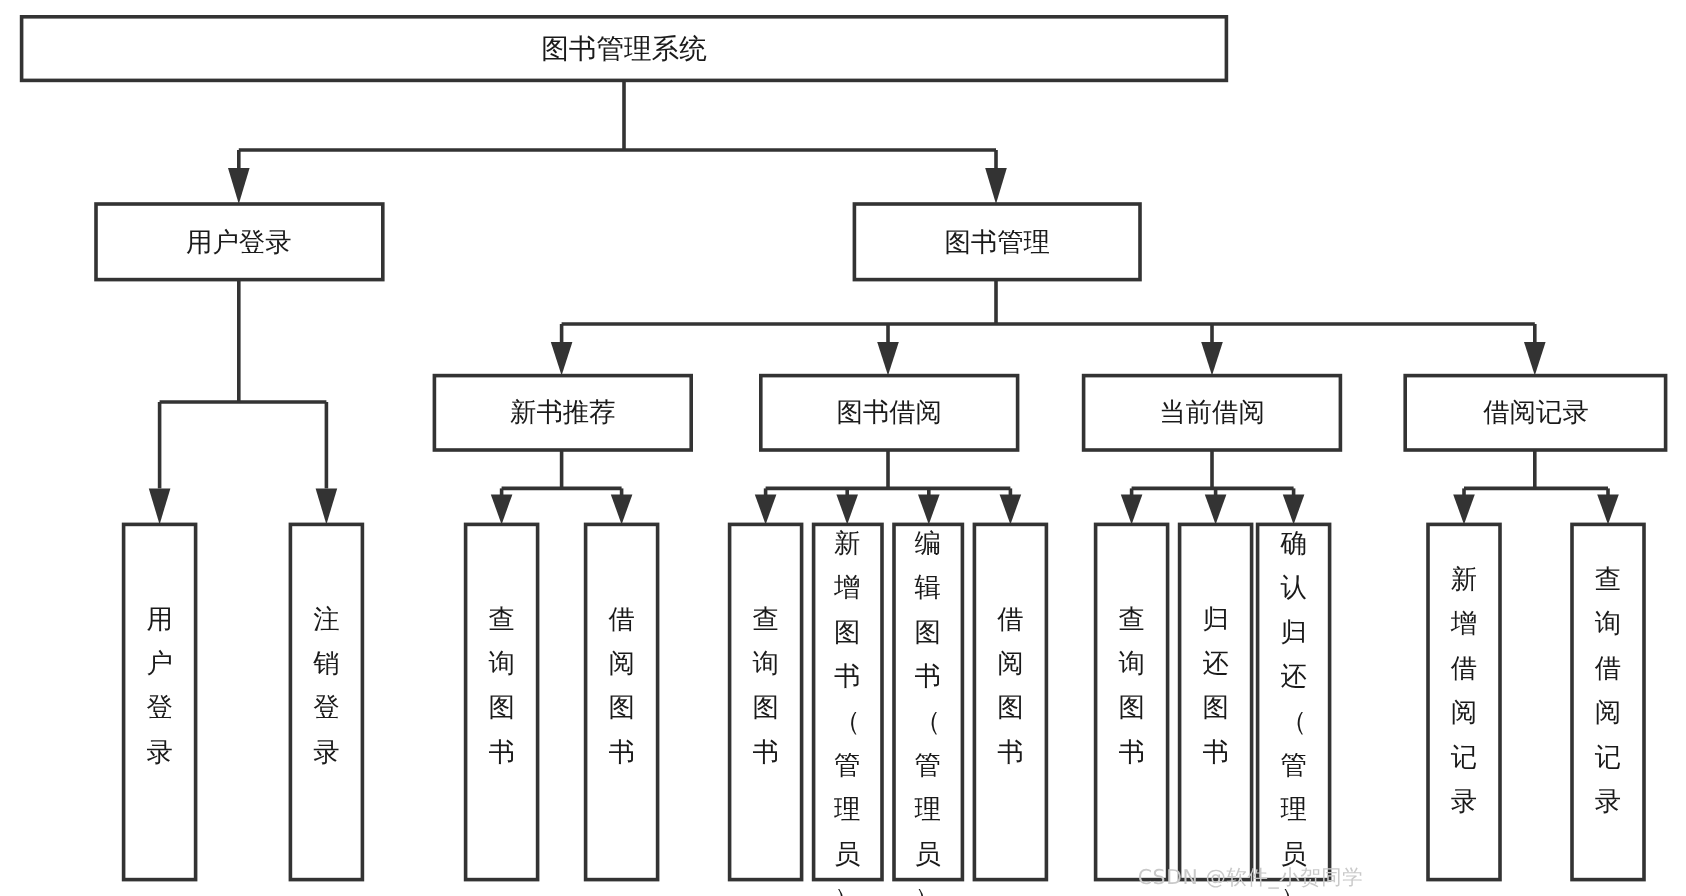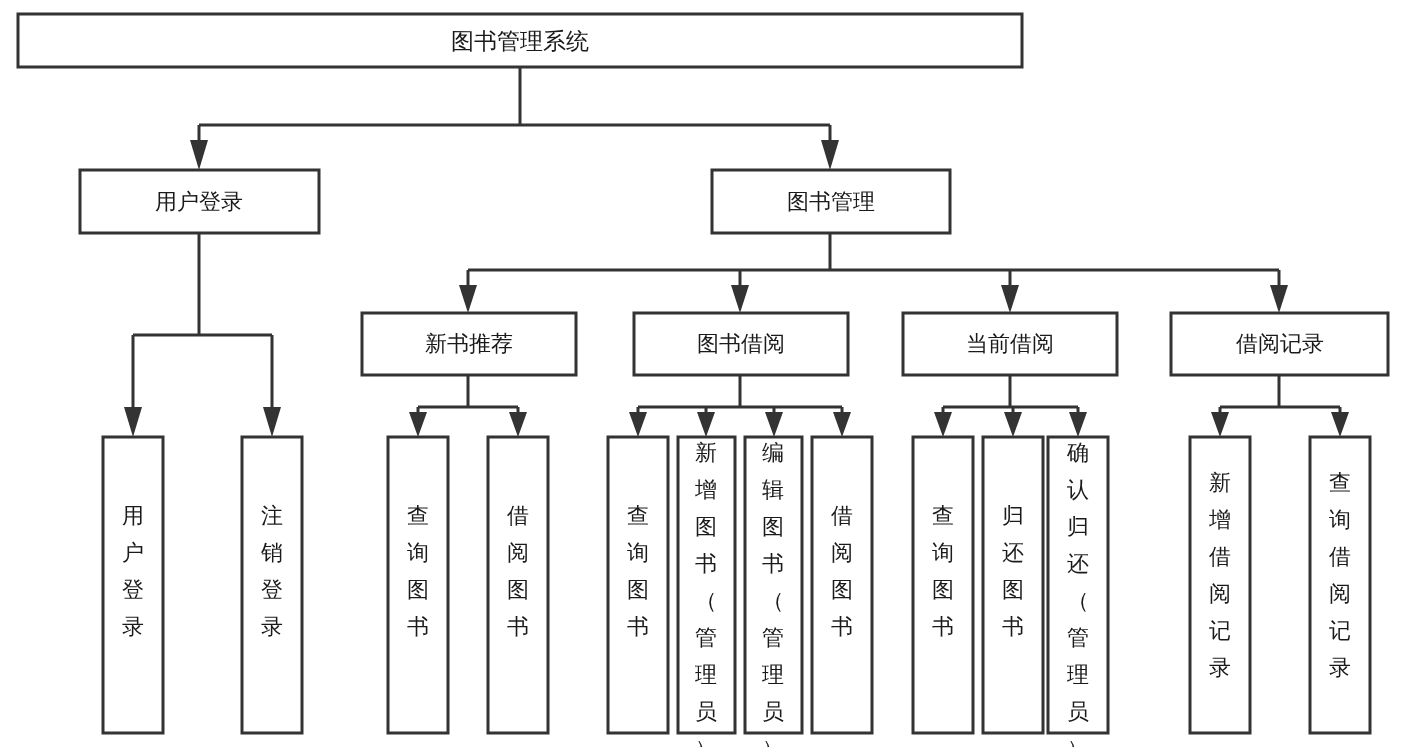--- a/index.html
+++ b/index.html
@@ -229,13 +229,14 @@
       <text class="leaf-label" x="1220" y="490"><tspan x="1220" y="490">新</tspan><tspan x="1220" y="527">增</tspan><tspan x="1220" y="564">借</tspan><tspan x="1220" y="601">阅</tspan><tspan x="1220" y="638">记</tspan><tspan x="1220" y="675">录</tspan></text>
     </g>
 
     <g>
       <rect class="node-box" x="1310" y="437" width="60" height="296"></rect>
       <text class="leaf-label" x="1340" y="490"><tspan x="1340" y="490">查</tspan><tspan x="1340" y="527">询</tspan><tspan x="1340" y="564">借</tspan><tspan x="1340" y="601">阅</tspan><tspan x="1340" y="638">记</tspan><tspan x="1340" y="675">录</tspan></text>
     </g>
 
   </svg>
 
+  <div class="watermark">CSDN @软件_小贺同学</div>
 </div>
 
 </body></html>

